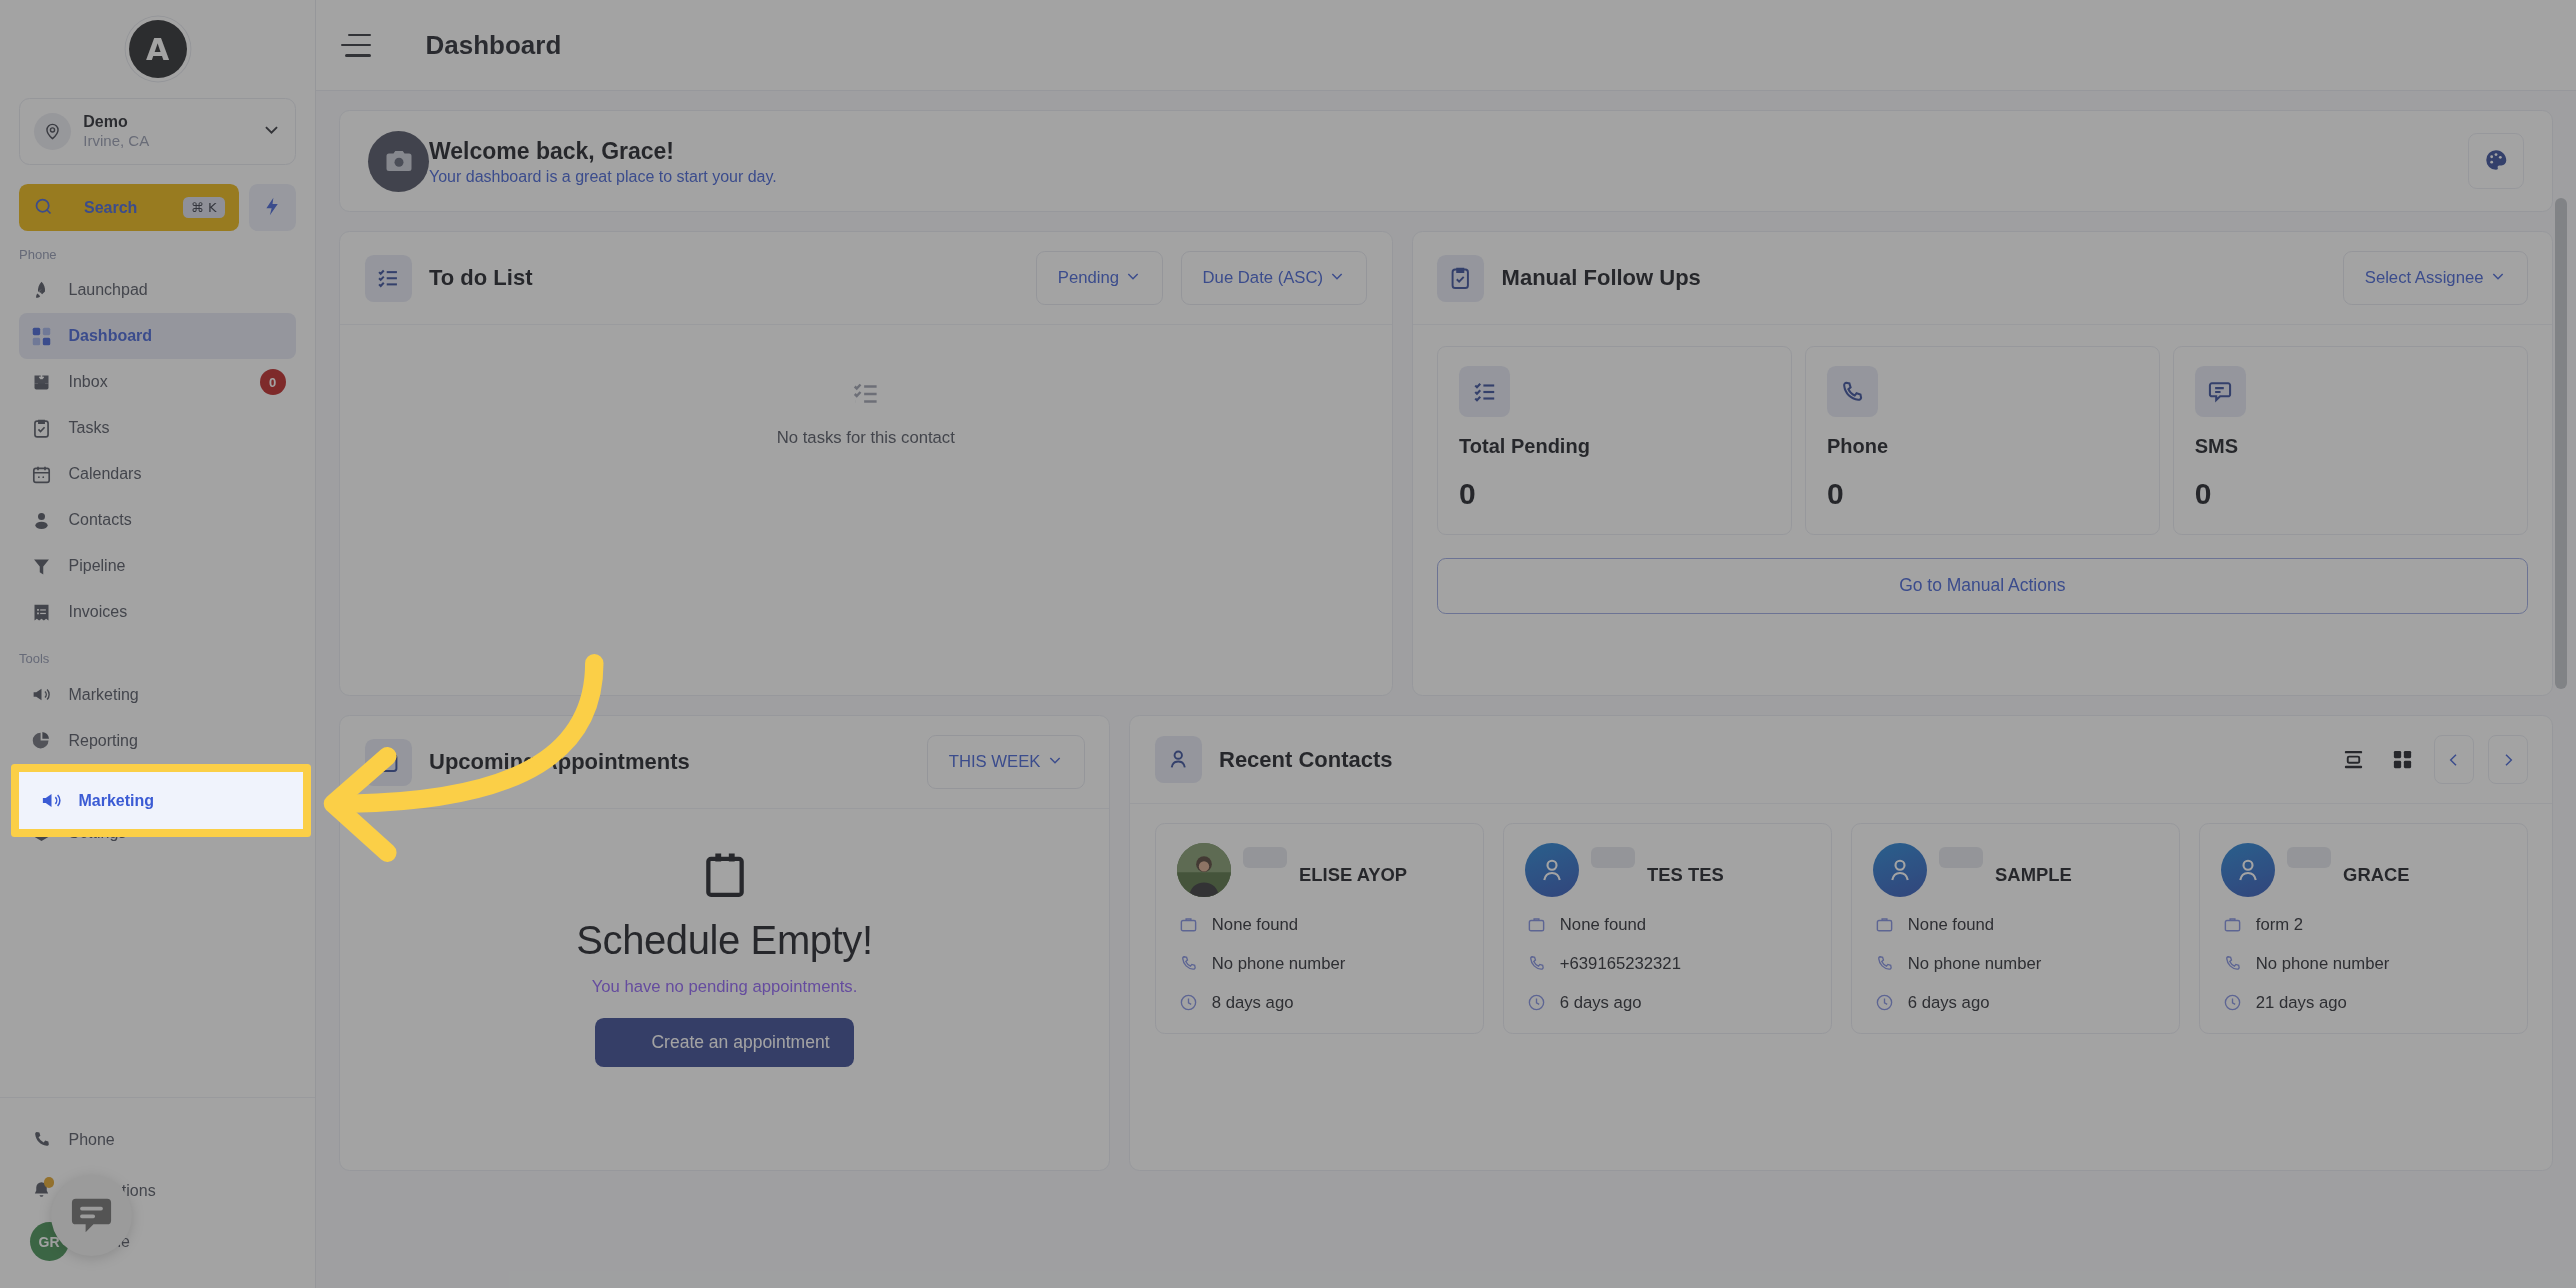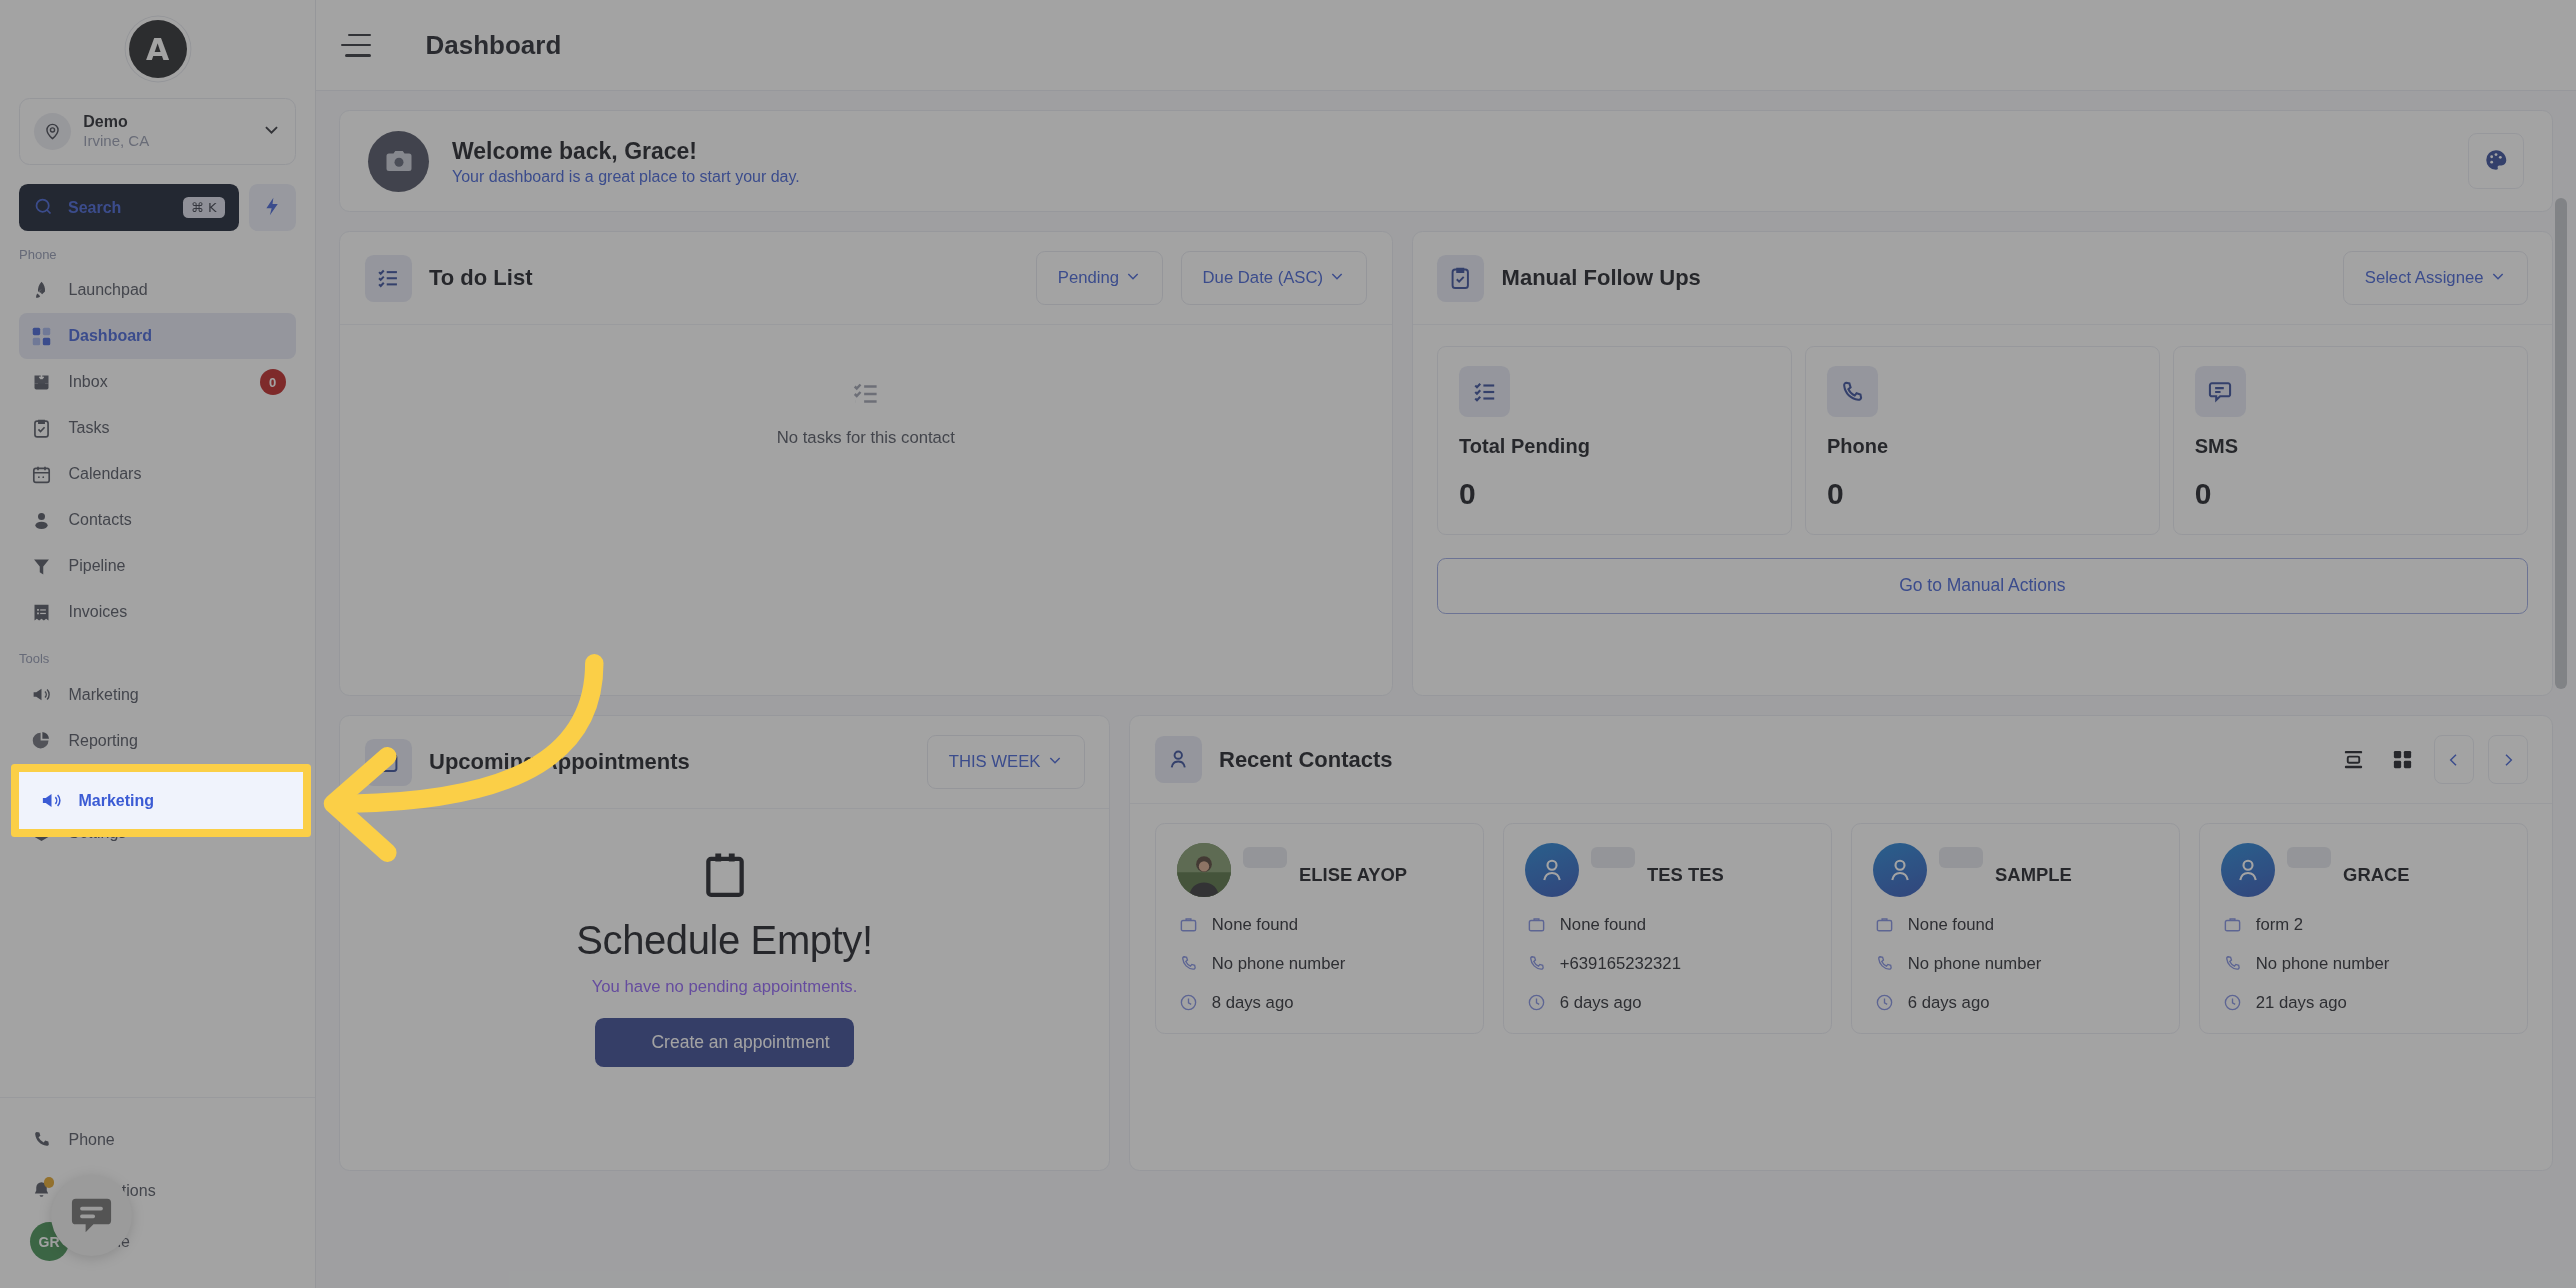--- a/index.html
+++ b/index.html
@@ -49,22 +49,22 @@
     background:#e9eaf0; display:flex;align-items:center;justify-content:center;
     flex:0 0 37px;
   }
   .loc-text { flex:1; line-height:1.25; }
   .loc-name { font-size:16px; font-weight:bold; color:#1d1f27; }
   .loc-sub  { font-size:15px; color:#9197ad; }
   .chev { color:#2a2c34; font-size:17.5px; }
 
   .search-row { display:flex; gap:10.5px; padding: 19px 19px 0 19px; }
   .search-box {
-    flex:1; height: 47px; background:#0f172a; border-radius: 8.8px;
-    display:flex; align-items:center; padding: 0 14px; gap: 14px;
+    flex:1; height: 47px; background:#eab308; border-radius: 8.8px;
+    display:flex; align-items:center; padding: 0 14px; gap: 30px;
   }
   .search-label { color:#3b5bd4; font-size:16px; font-weight:bold; flex:1; }
   .kbd {
     background:#d9dcea; border-radius:5.3px; padding: 2.6px 8px;
     font-size:13px; color:#2f3240; font-family:"DejaVu Sans", sans-serif;
   }
   .bolt-box {
     width:47px; height:47px; background:#eaedf8; border-radius:8.8px;
     display:flex;align-items:center;justify-content:center;
   }
@@ -123,21 +123,21 @@
   #page-title { font-size: 26px; font-weight: bold; color: #1c1e26; margin-left: 32px; }
 
   #scrollarea { flex:1; overflow:hidden; padding: 19px 23px 0 23px; position:relative; }
 
   .card {
     background:#fff; border:0.9px solid #e9ebf2; border-radius:10.5px;
   }
 
   
   #welcome {
-    display:flex; align-items:center; padding: 21px 28px; gap:23px;
+    display:flex; align-items:center; padding: 21px 28px; 
     margin-bottom: 19px; height: 102px;
   }
   .cam-avatar {
     width:61px;height:61px;border-radius:50%;background:#474b5d;
     display:flex;align-items:center;justify-content:center; flex:0 0 61px;
   }
   .welcome-text { flex:1; }
   .welcome-title { font-size:23px;font-weight:bold;color:#14161d; line-height:1.35; }
   .welcome-sub { font-size:16px;color:#3b5bd4; }
   .palette-btn {

